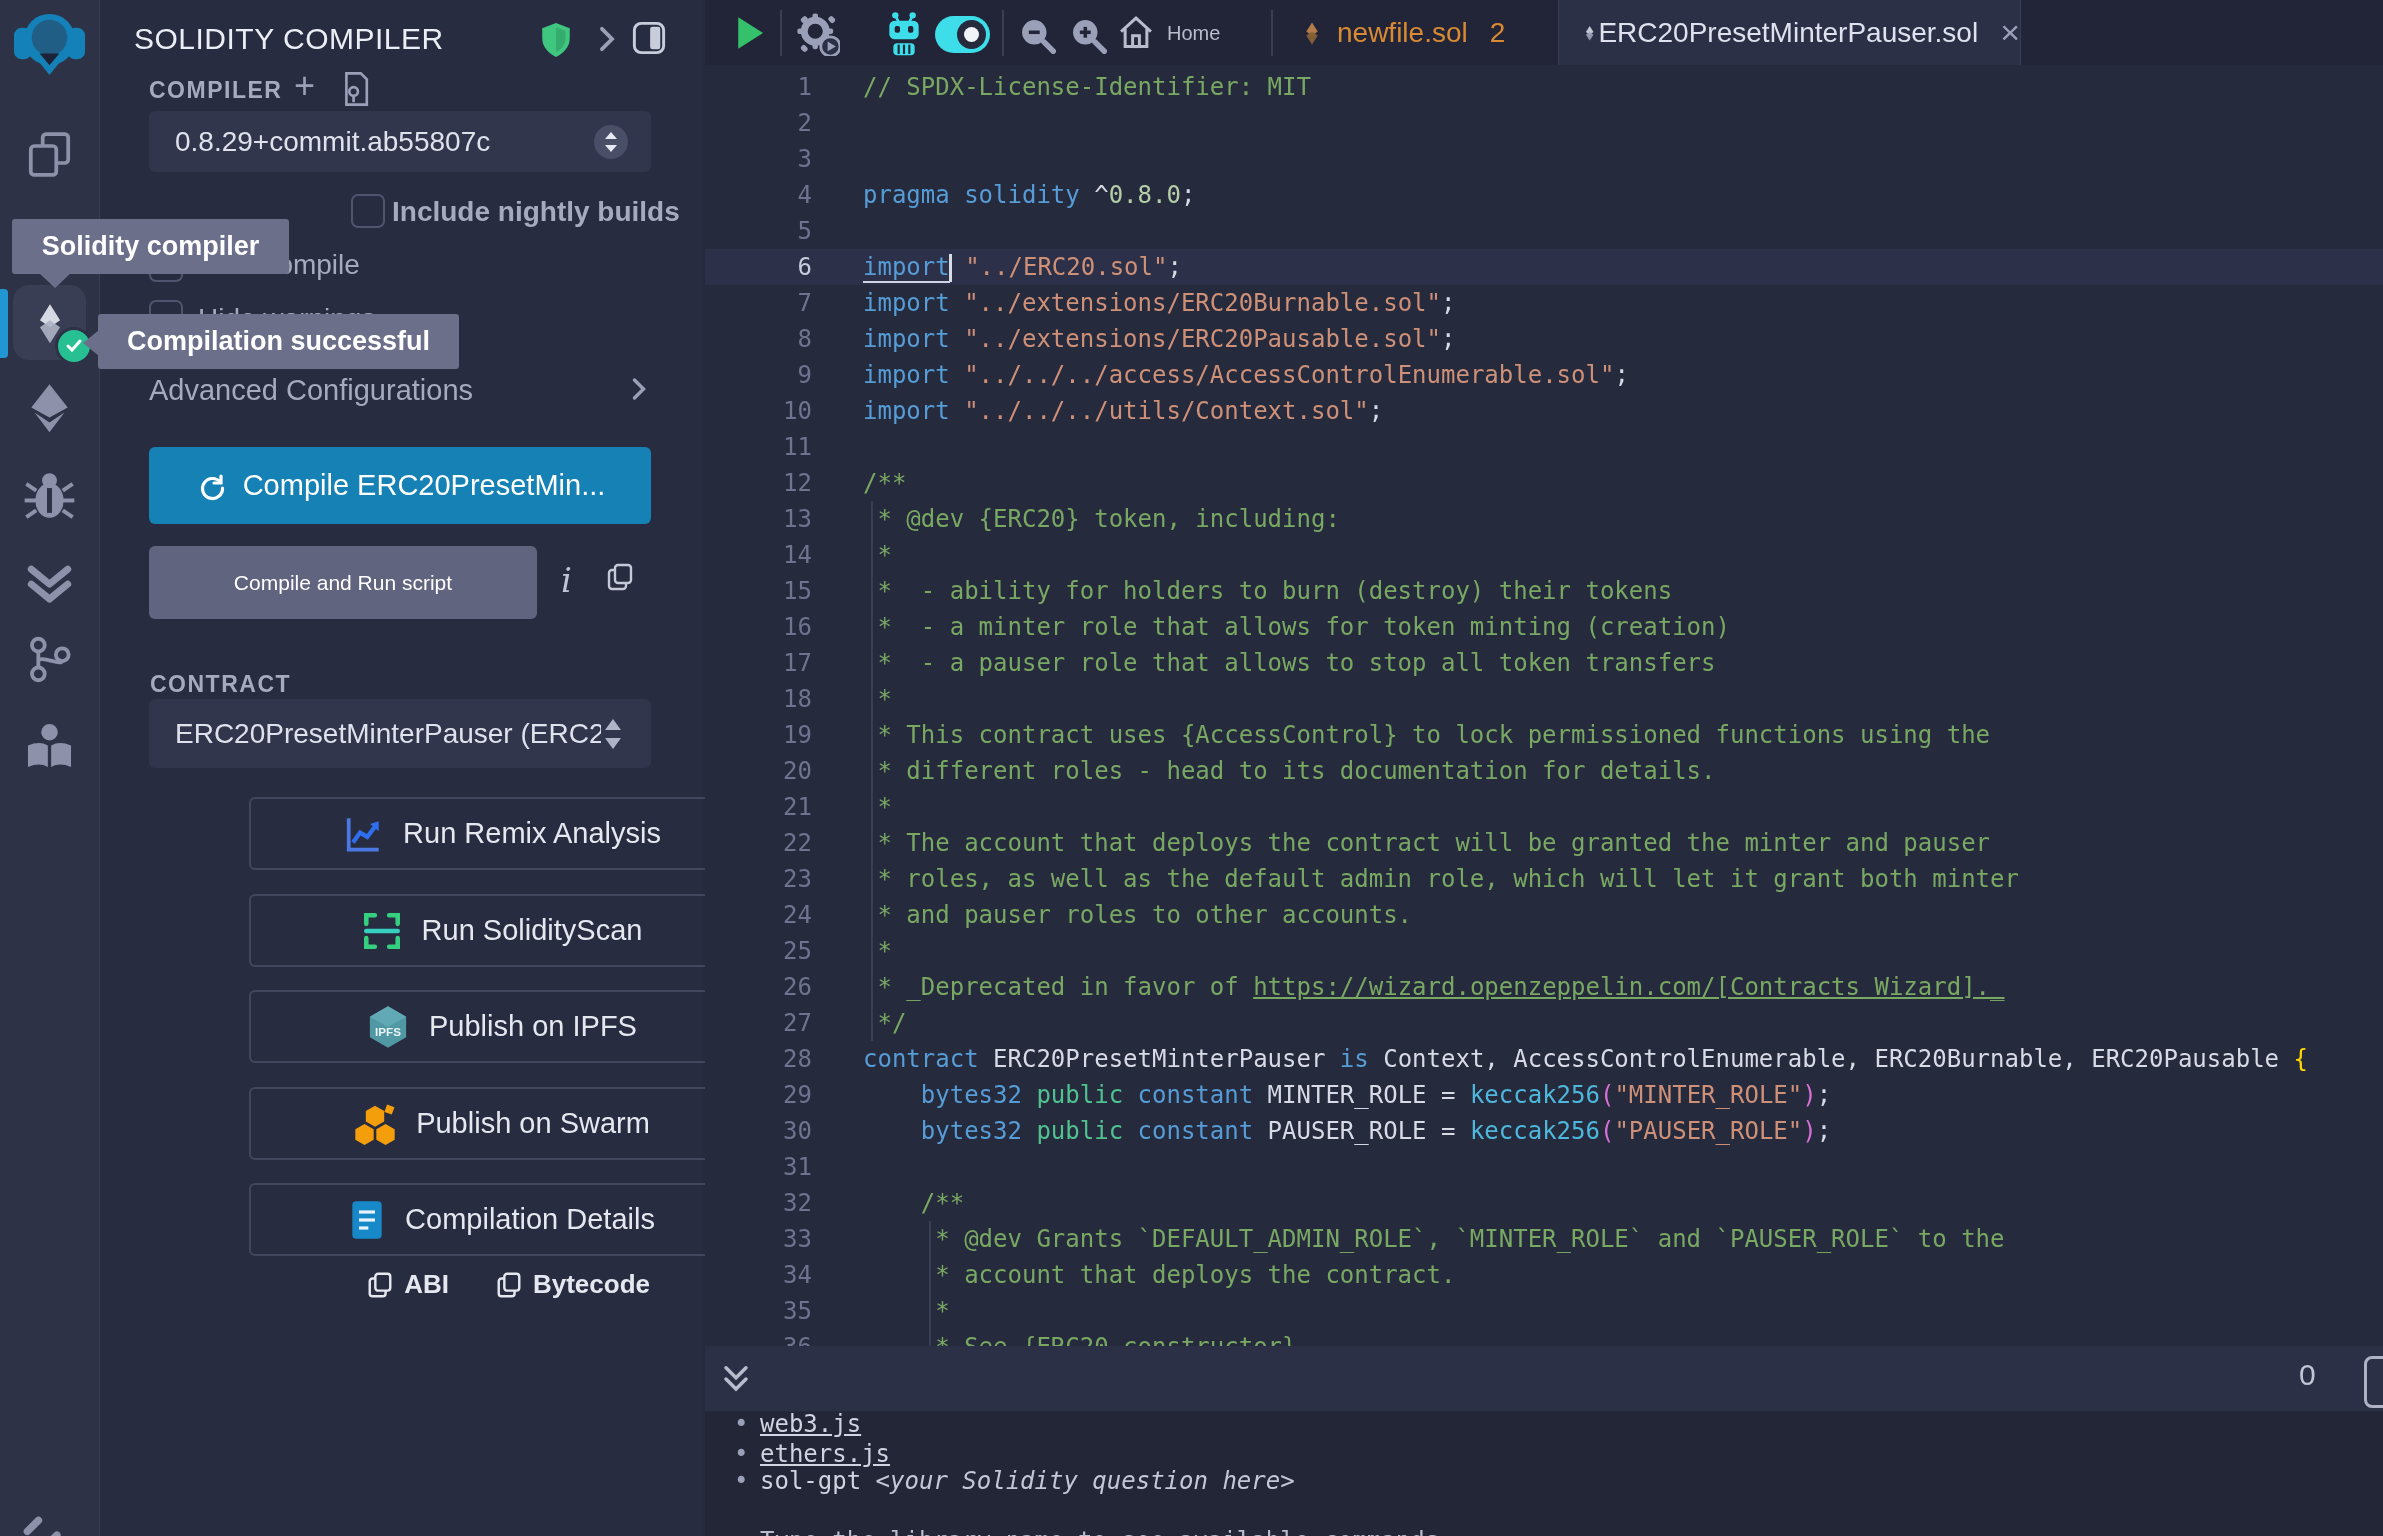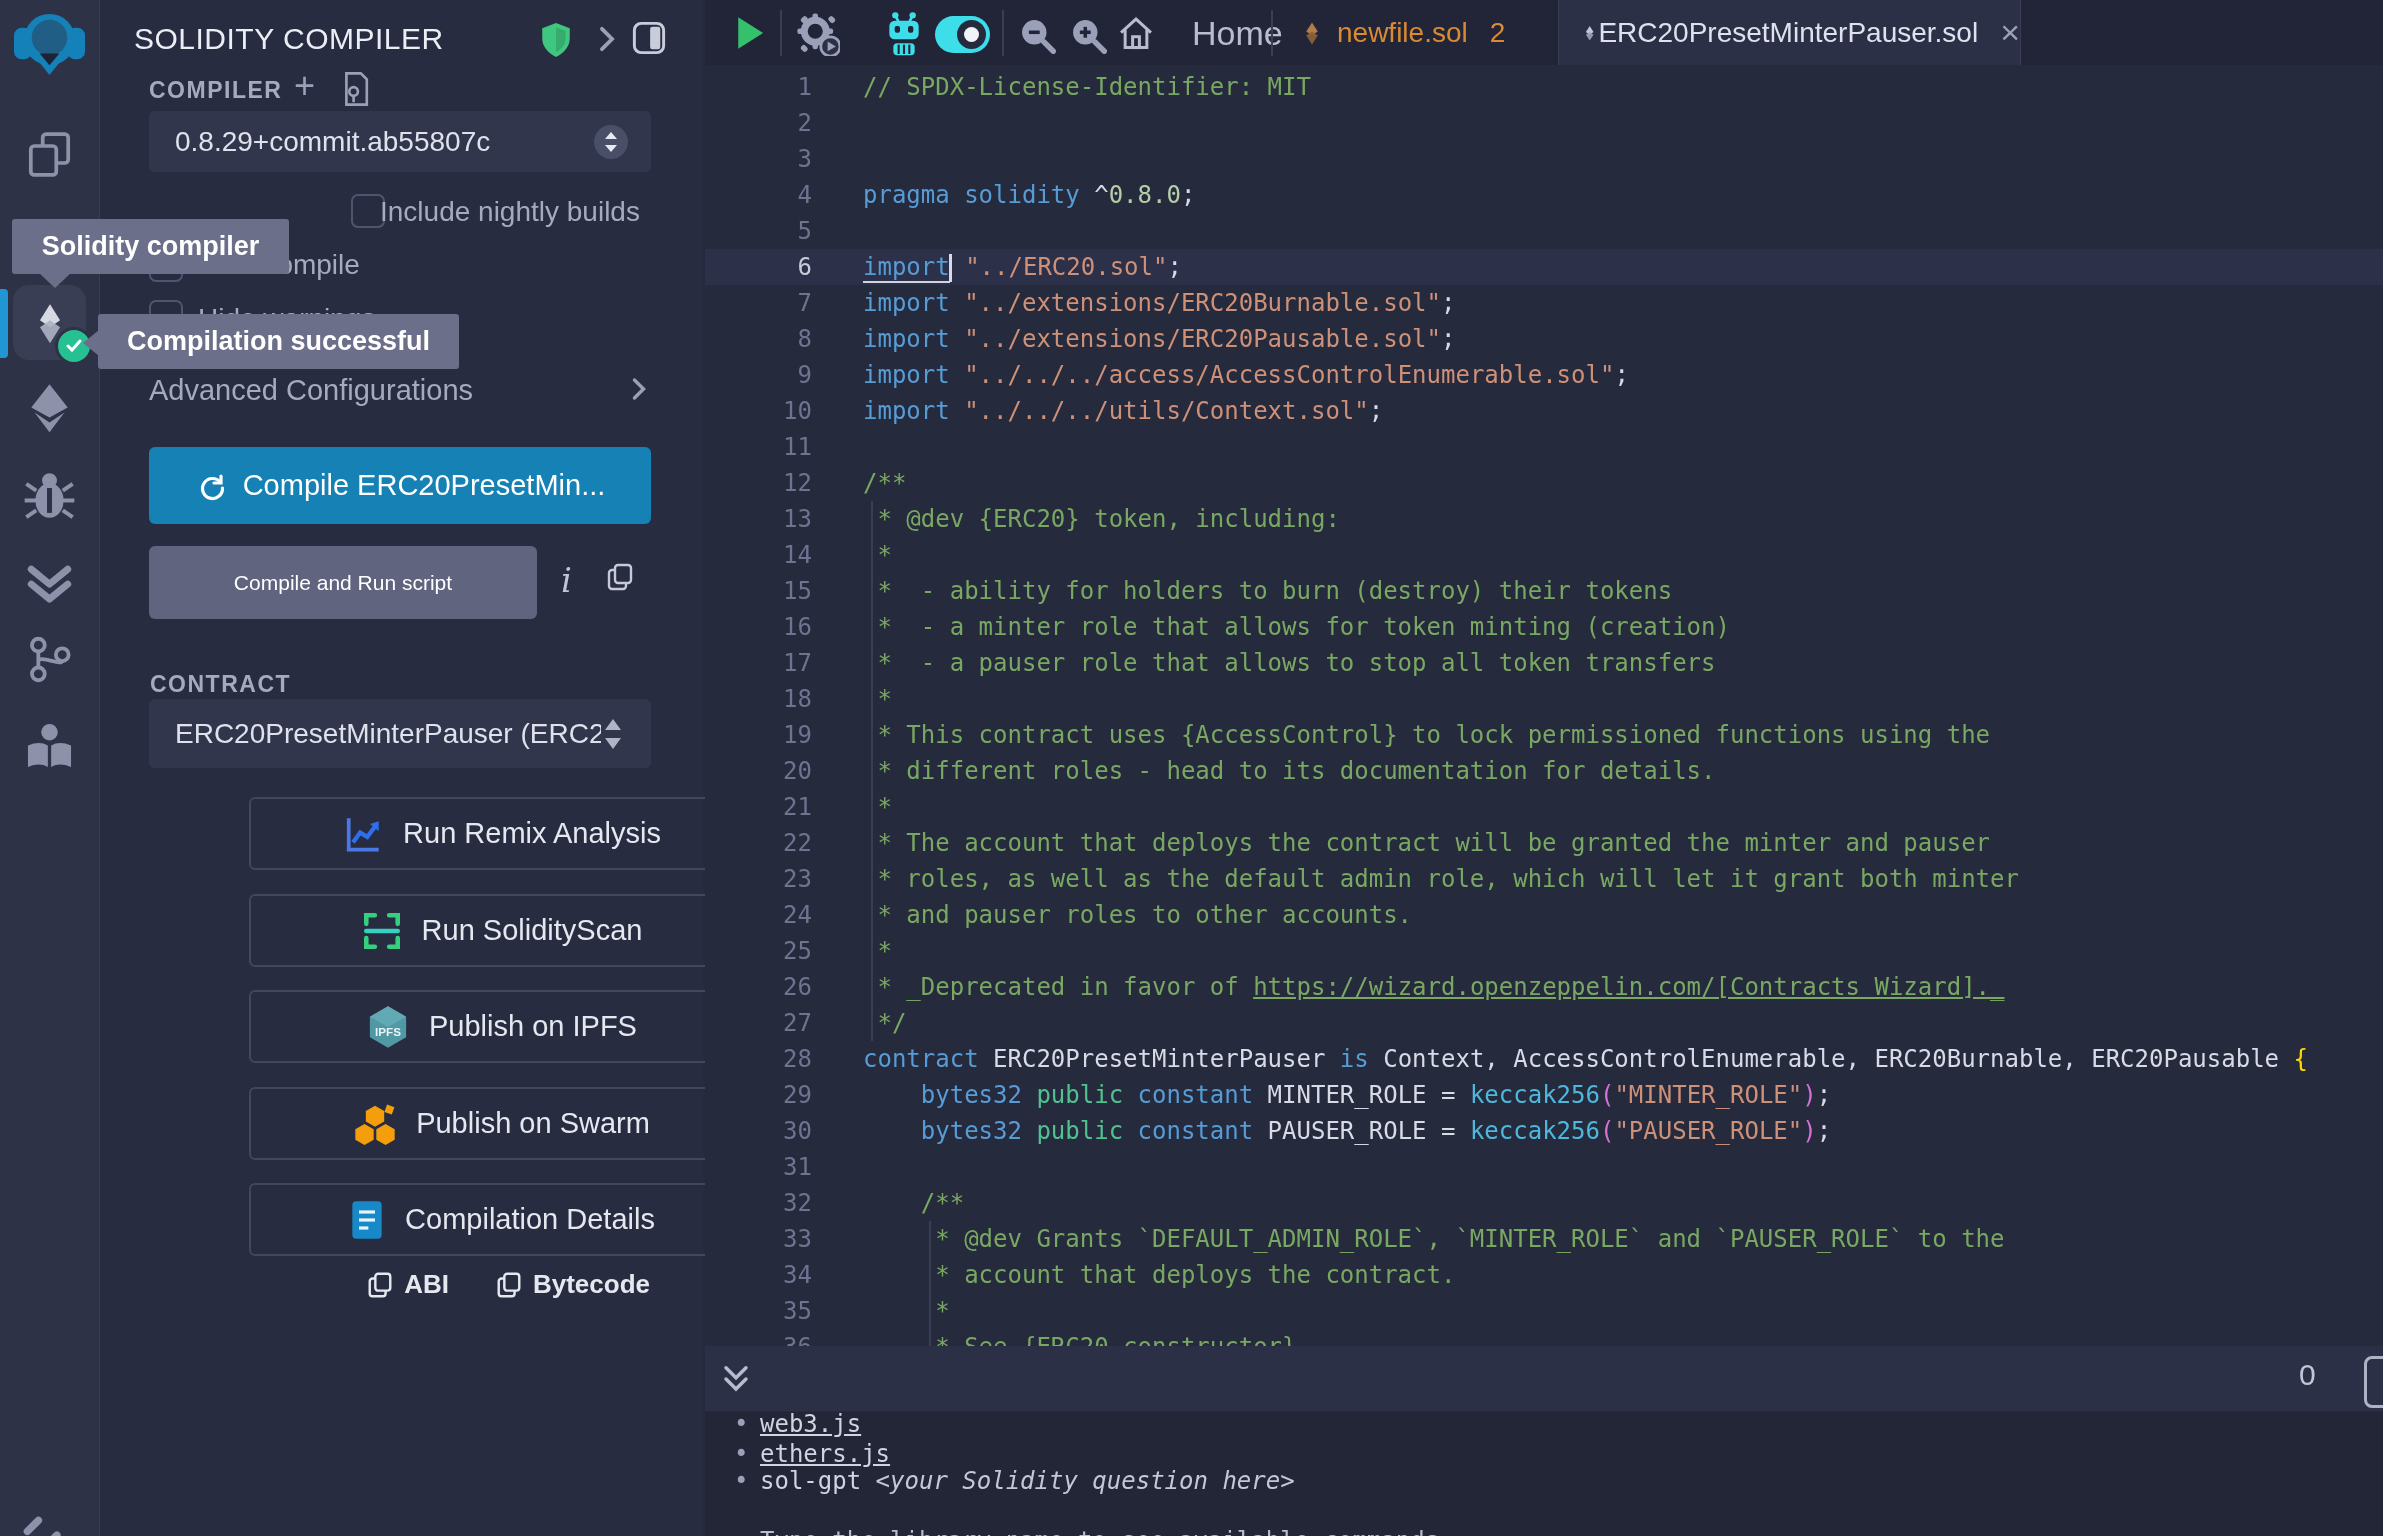--- a/index.html
+++ b/index.html
@@ -26,21 +26,21 @@
            display:flex;align-items:center;justify-content:center;border-radius:3px;z-index:40;}
   .btn-primary{background:#1581b5;border-radius:6px;color:#fff;font-size:29px;
                display:flex;align-items:center;justify-content:center;gap:16px;}
   .btn-secondary{background:#60647f;border-radius:6px;color:#fff;font-size:21px;
                display:flex;align-items:center;justify-content:center;}
   .btn-outline{border:2px solid #42465e;border-radius:6px;color:#e6e8f0;font-size:29px;background:transparent;
                display:flex;align-items:center;justify-content:center;gap:20px;left:149px;width:502px;height:69px;}
   
   #topbar{left:705px;top:0;width:1679px;height:65px;background:#222438;border-bottom:1px solid #1a1d2e;}
   .vsep{position:absolute;top:10px;width:2px;height:46px;background:#3a3e54;}
-  .tabtext{font-size:34px;color:#b8bccd;margin-left:25px;}
+  .tabtext{font-size:20px;color:#b8bccd;}
   #tab-active{position:absolute;left:853px;top:0;width:461px;height:65px;background:#2c3046;
               border-left:1px solid #3a3e54;border-right:1px solid #3a3e54;
               display:flex;align-items:center;}
   
   #code{left:705px;top:65px;width:1679px;height:1281px;background:#262a3d;overflow:hidden;}
   .crow{position:relative;height:36px;font-family:"DejaVu Sans Mono",monospace;font-size:24px;line-height:36px;white-space:pre;}
   .crow.cur{background:#2c3048;}
   .ln{position:absolute;left:0;top:0;width:107px;text-align:right;color:#6e7390;}
   .crow.cur .ln{color:#c8ccda;}
   .ctext{position:absolute;left:158px;top:0;}
@@ -177,21 +177,21 @@
       <span class="abs" style="left:444px;top:13px;">
         <svg width="36" height="36" viewBox="0 0 36 36">
           <circle cx="18" cy="18" r="17" fill="#4a4f68"></circle>
           <polygon points="18,8 24,15 12,15" fill="#e8eaf2"></polygon>
           <polygon points="18,28 24,21 12,21" fill="#e8eaf2"></polygon>
         </svg>
       </span>
     </div>
 
     <div class="abs chk" style="left:251px;top:194px;"></div>
-    <div class="abs chk-label" style="left:280px;top:196px;">Include nightly builds</div>
+    <div class="abs chk-label" style="left:292px;top:196px;font-weight:bold;">Include nightly builds</div>
 
     <div class="abs chk" style="left:49px;top:248px;"></div>
     <div class="abs chk-label" style="left:98px;top:249px;">Auto compile</div>
 
     <div class="abs chk" style="left:49px;top:300px;"></div>
     <div class="abs chk-label" style="left:98px;top:303px;">Hide warnings</div>
 
     <div class="abs" style="left:49px;top:374px;font-size:29px;color:#a6aabf;">Advanced Configurations</div>
     <div class="abs" style="left:525px;top:372px;">
       <svg width="28" height="34" viewBox="0 0 20 30" fill="none" stroke="#9aa0b8" stroke-width="3" stroke-linecap="round">

